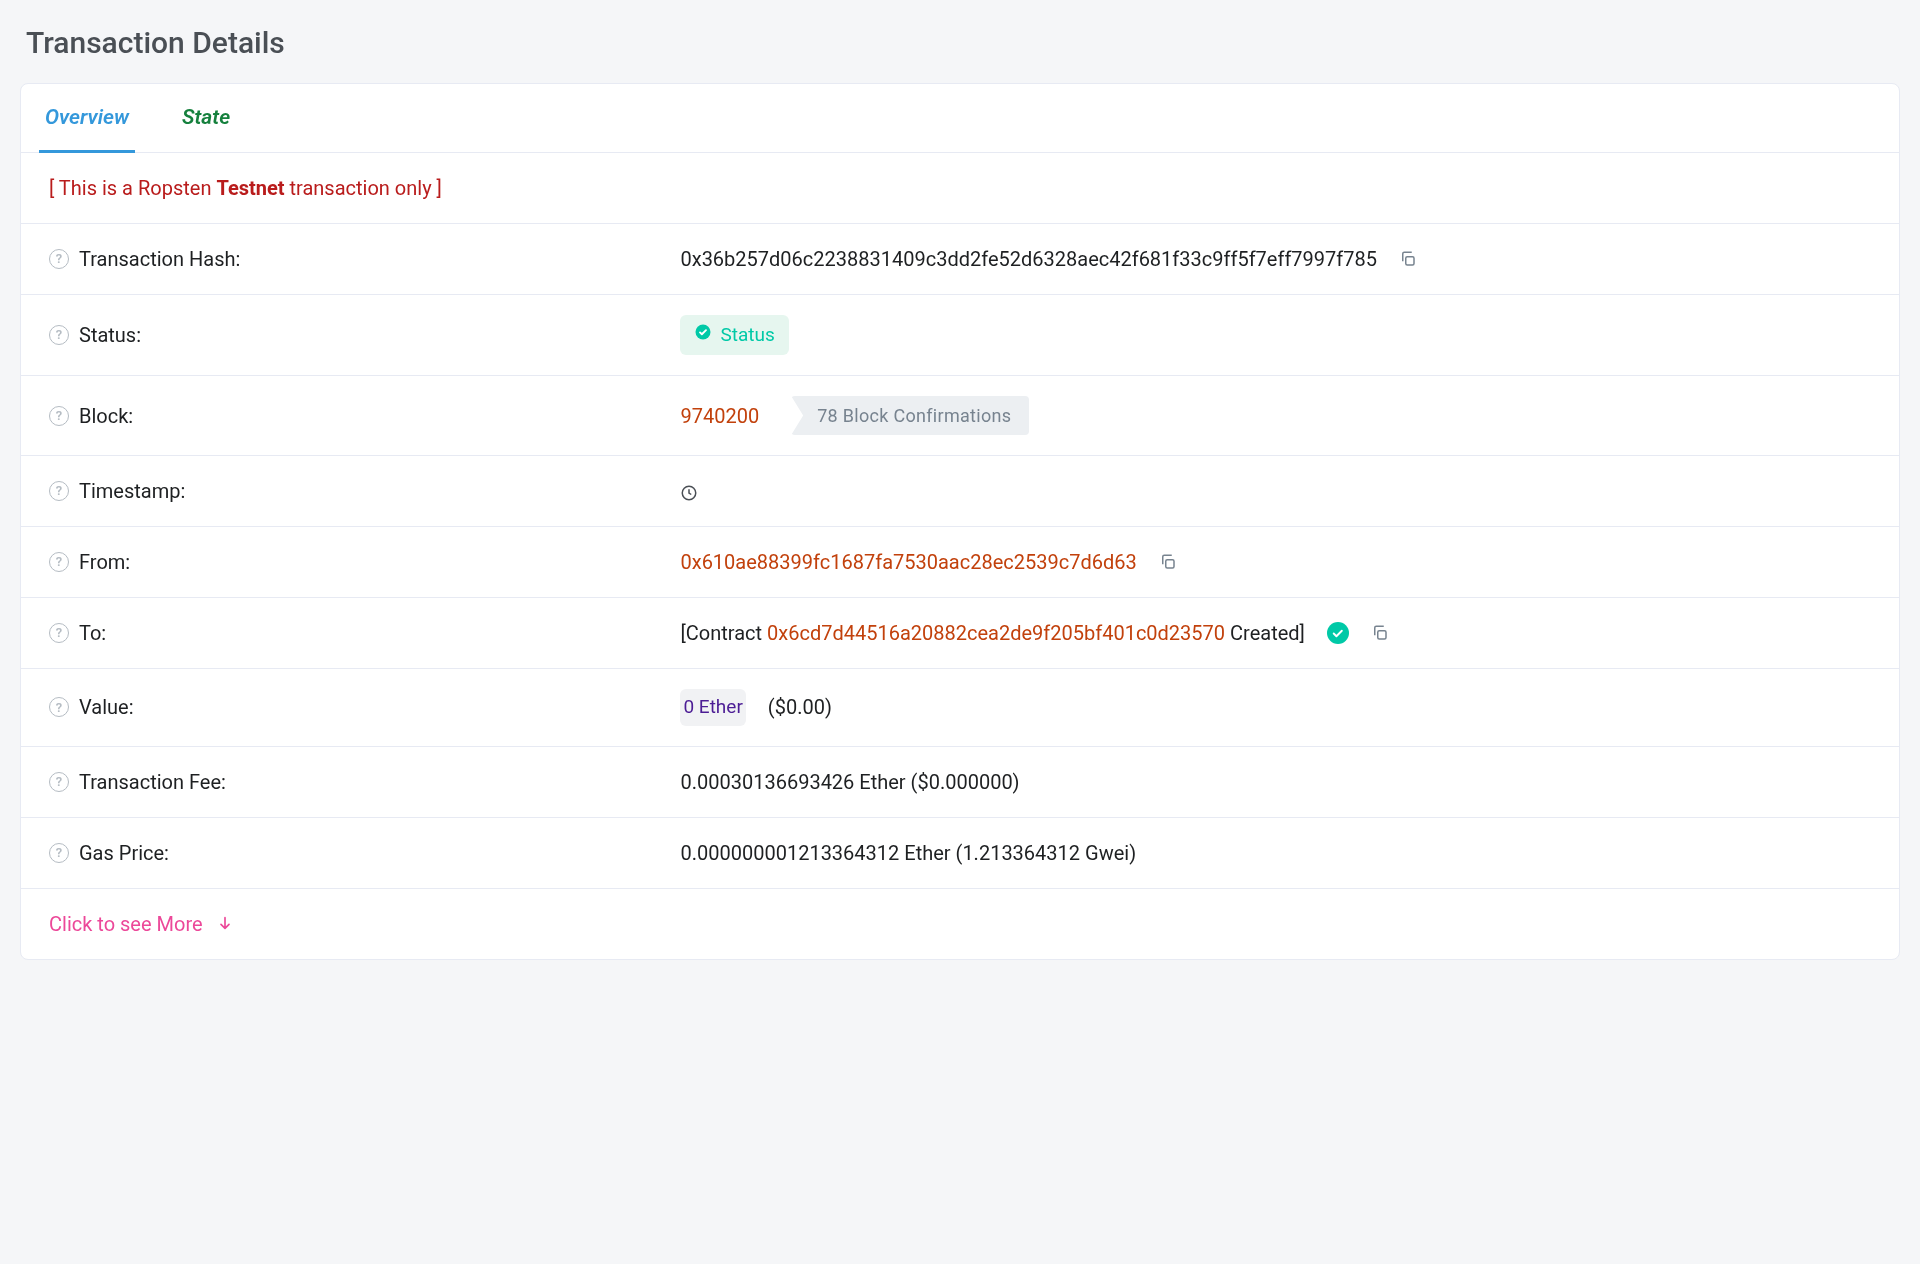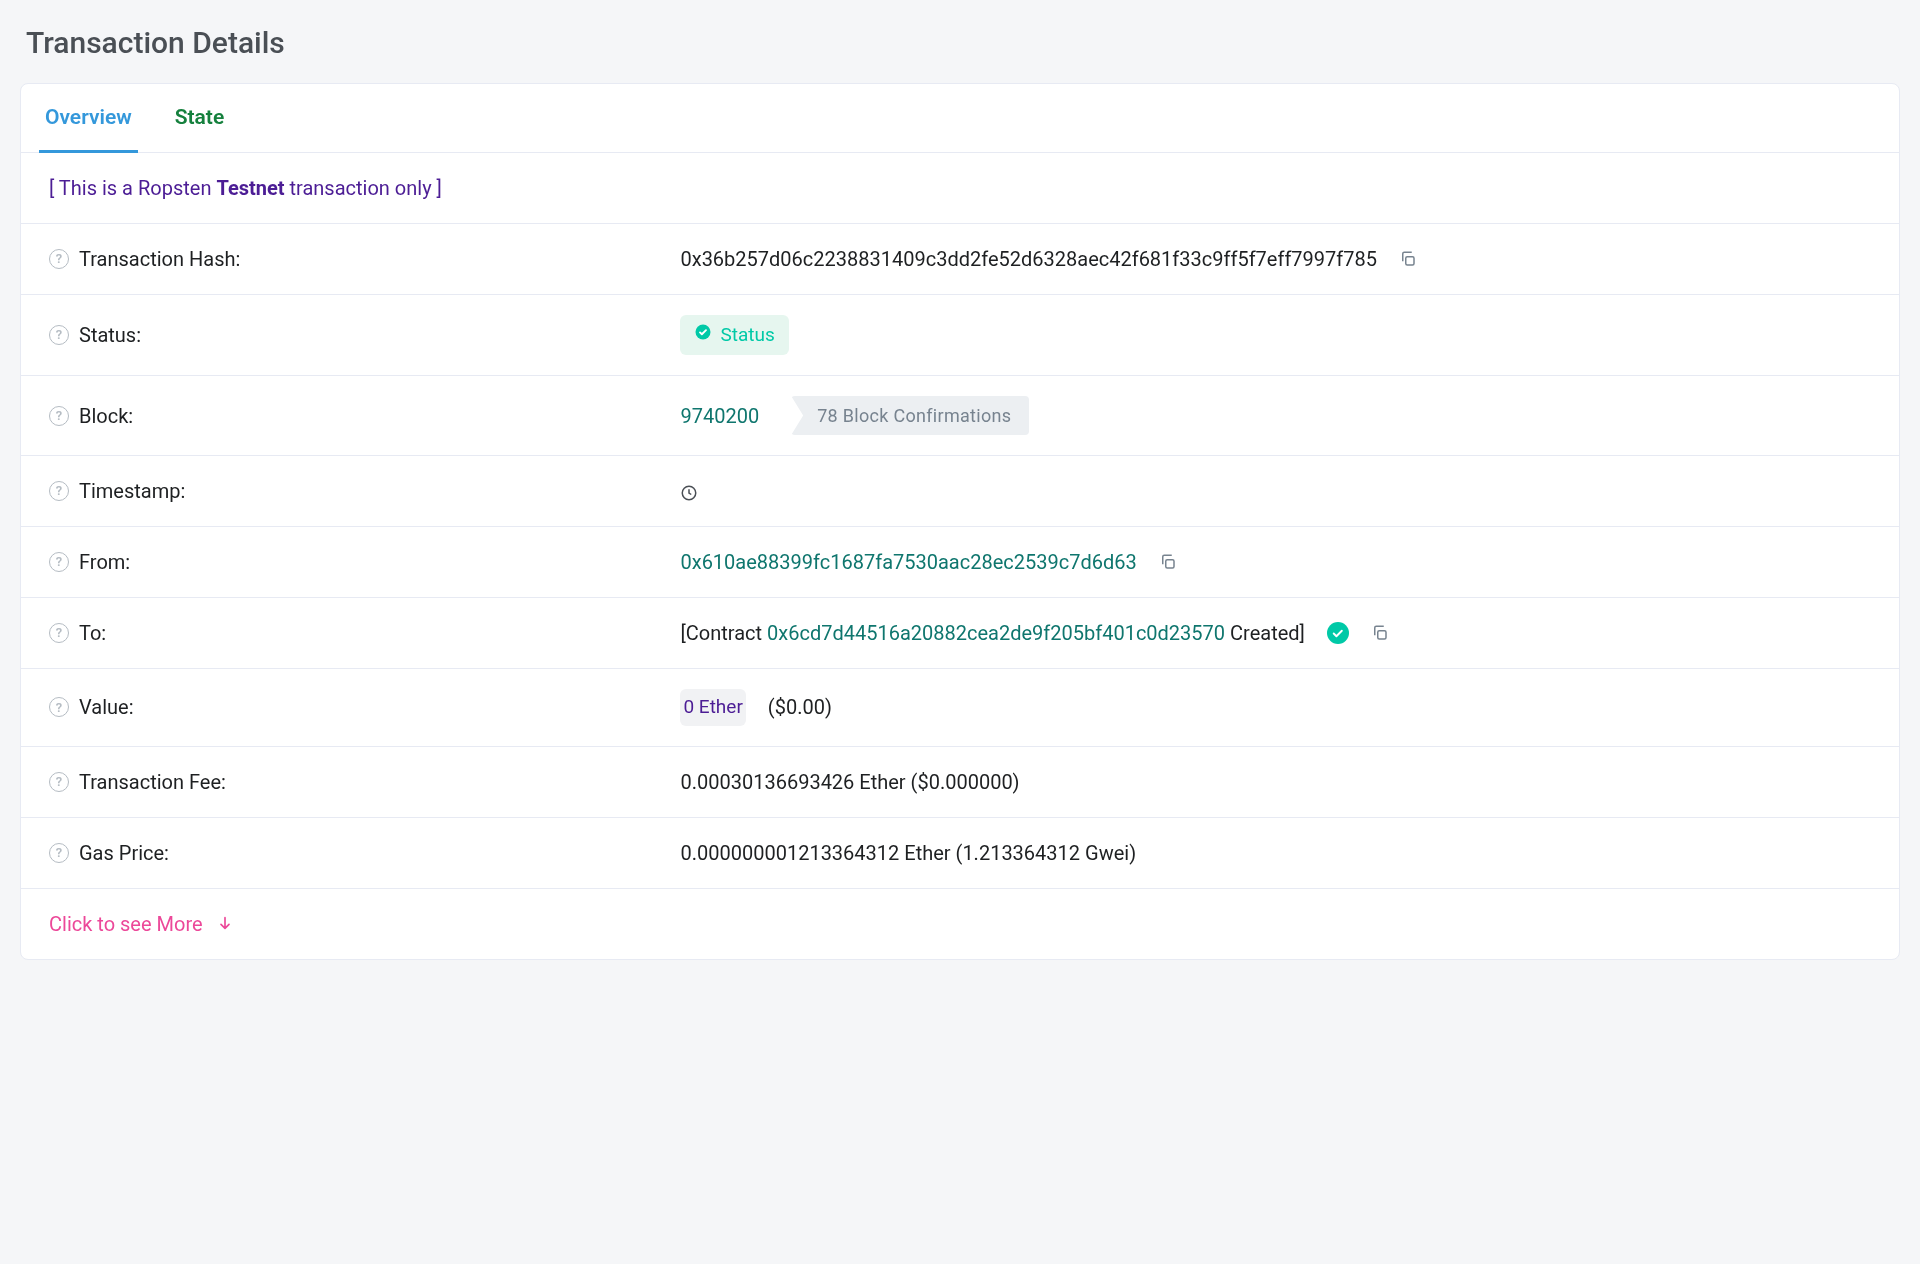--- a/index.html
+++ b/index.html
@@ -25,38 +25,39 @@
   .card {
     background: #fff;
     border: 1px solid #e7eaf3;
     border-radius: 8px;
     overflow: hidden;
   }
   .tabs {
     display: flex;
     border-bottom: 1px solid #e7eaf3;
     padding: 0 18px;
-    gap: 31px;
+    gap: 41px;
+    font-style: italic;
   }
   .tab {
     padding: 18px 6px 16px;
     font-size: 21px;
     font-weight: 600;
     color: #15803d;
     cursor: pointer;
     border-bottom: 3px solid transparent;
     margin-bottom: -1px;
   }
   .tab.active {
     color: #3498db;
     border-bottom-color: #3498db;
   }
   .notice {
     padding: 20px 28px;
-    color: #4c1d95;
+    color: #b91c1c;
     font-size: 20px;
     border-bottom: 1px solid #e7eaf3;
   }
   .notice .bold { font-weight: 700; }
   .row {
     display: flex;
     align-items: center;
     padding: 20px 28px;
     border-bottom: 1px solid #e7eaf3;
     gap: 12px;
@@ -86,21 +87,21 @@
     border-radius: 50%;
     display: inline-flex;
     align-items: center;
     justify-content: center;
     font-size: 13px;
     color: #b5bcc3;
     font-weight: 600;
     cursor: help;
     flex-shrink: 0;
   }
-  .link { color: #0f766e; text-decoration: none; cursor: pointer; }
+  .link { color: #c2410c; text-decoration: none; cursor: pointer; }
   .copy-icon {
     cursor: pointer;
     color: #77838f;
     display: inline-flex;
   }
   .copy-icon svg { width: 18px; height: 18px; }
   .status-badge {
     background: #e6f6ef;
     color: #00c9a7;
     padding: 6px 14px;

